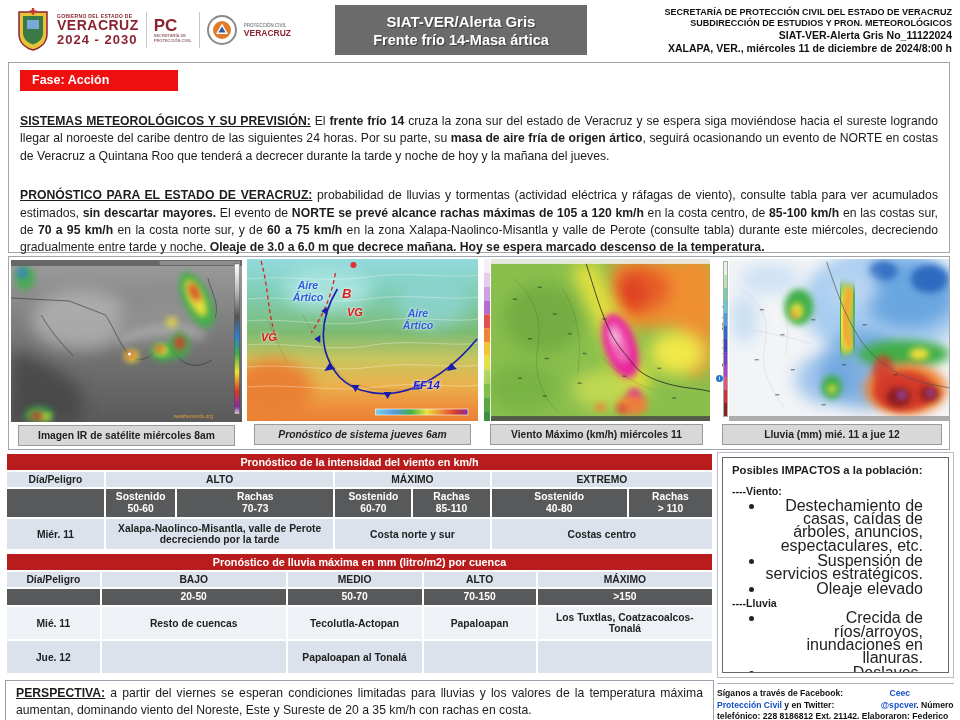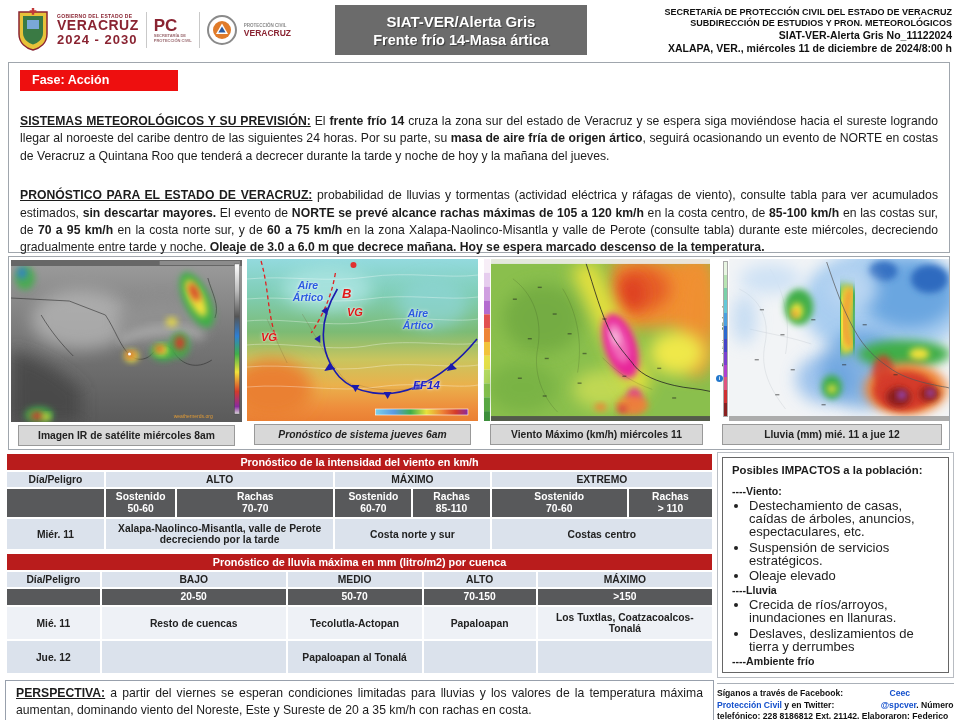--- a/index.html
+++ b/index.html
@@ -58,21 +58,21 @@
   td.wh{background:#eef1f6;}
   .persp-box{margin-top:5px;border:1.5px solid #98a0ac;border-bottom:3px solid #25335a;background:#fff;
              padding:4px 10px 5px 10px;font-size:12.2px;line-height:16.6px;text-align:justify;}
   
   .right-col{position:absolute;left:717px;top:452px;width:237px;}
   .impacts-outer{border:1px solid #b8bcc2;padding:4px;height:226px;box-sizing:border-box;background:#fff;}
   .impacts-inner{border:1px solid #666;height:100%;box-sizing:border-box;padding:6px 9px;overflow:hidden;}
   .imp-title{font-size:11.3px;font-weight:bold;margin-bottom:9px;}
   .imp-head{font-size:10.6px;font-weight:bold;margin-top:2px;}
   .impacts-inner ul{margin:1px 0 2px 0;padding-left:17px;}
-  .impacts-inner li{font-size:13px;line-height:13.2px;margin:2px 0;color:#222;}
+  .impacts-inner li{font-size:16px;line-height:13.2px;margin:2px 16px;color:#222;text-align:right;}
   .social-footer{margin-top:5px;border-top:1px solid #aab0b8;padding-top:4px;font-size:8.6px;line-height:11.6px;color:#101010;}
 </style>
 </head>
 <body>
 
 <div id="page">
 
   <svg width="0" height="0" style="position:absolute">
     <defs>
       <filter id="b3" x="-40%" y="-40%" width="180%" height="180%">
@@ -423,33 +423,33 @@
         <td class="lt" colspan="2">EXTREMO</td>
       </tr>
       <tr>
         <td class="dk"></td>
         <td class="dk">
               <div>Sostenido</div>
               <div>50-60</div>
             </td>
         <td class="dk">
               <div>Rachas</div>
-              <div>70-70</div>
+              <div>70-73</div>
             </td>
         <td class="dk">
               <div>Sostenido</div>
               <div>60-70</div>
             </td>
         <td class="dk">
               <div>Rachas</div>
               <div>85-110</div>
             </td>
         <td class="dk">
               <div>Sostenido</div>
-              <div>70-60</div>
+              <div>40-80</div>
             </td>
         <td class="dk">
               <div>Rachas</div>
               <div>&gt; 110</div>
             </td>
       </tr>
       <tr style="height:30px;">
         <td class="lt">Miér. 11</td>
         <td class="lt" colspan="2">Xalapa-Naolinco-Misantla, valle de Perote decreciendo por la tarde</td>
         <td class="lt" colspan="2">Costa norte y sur</td>

